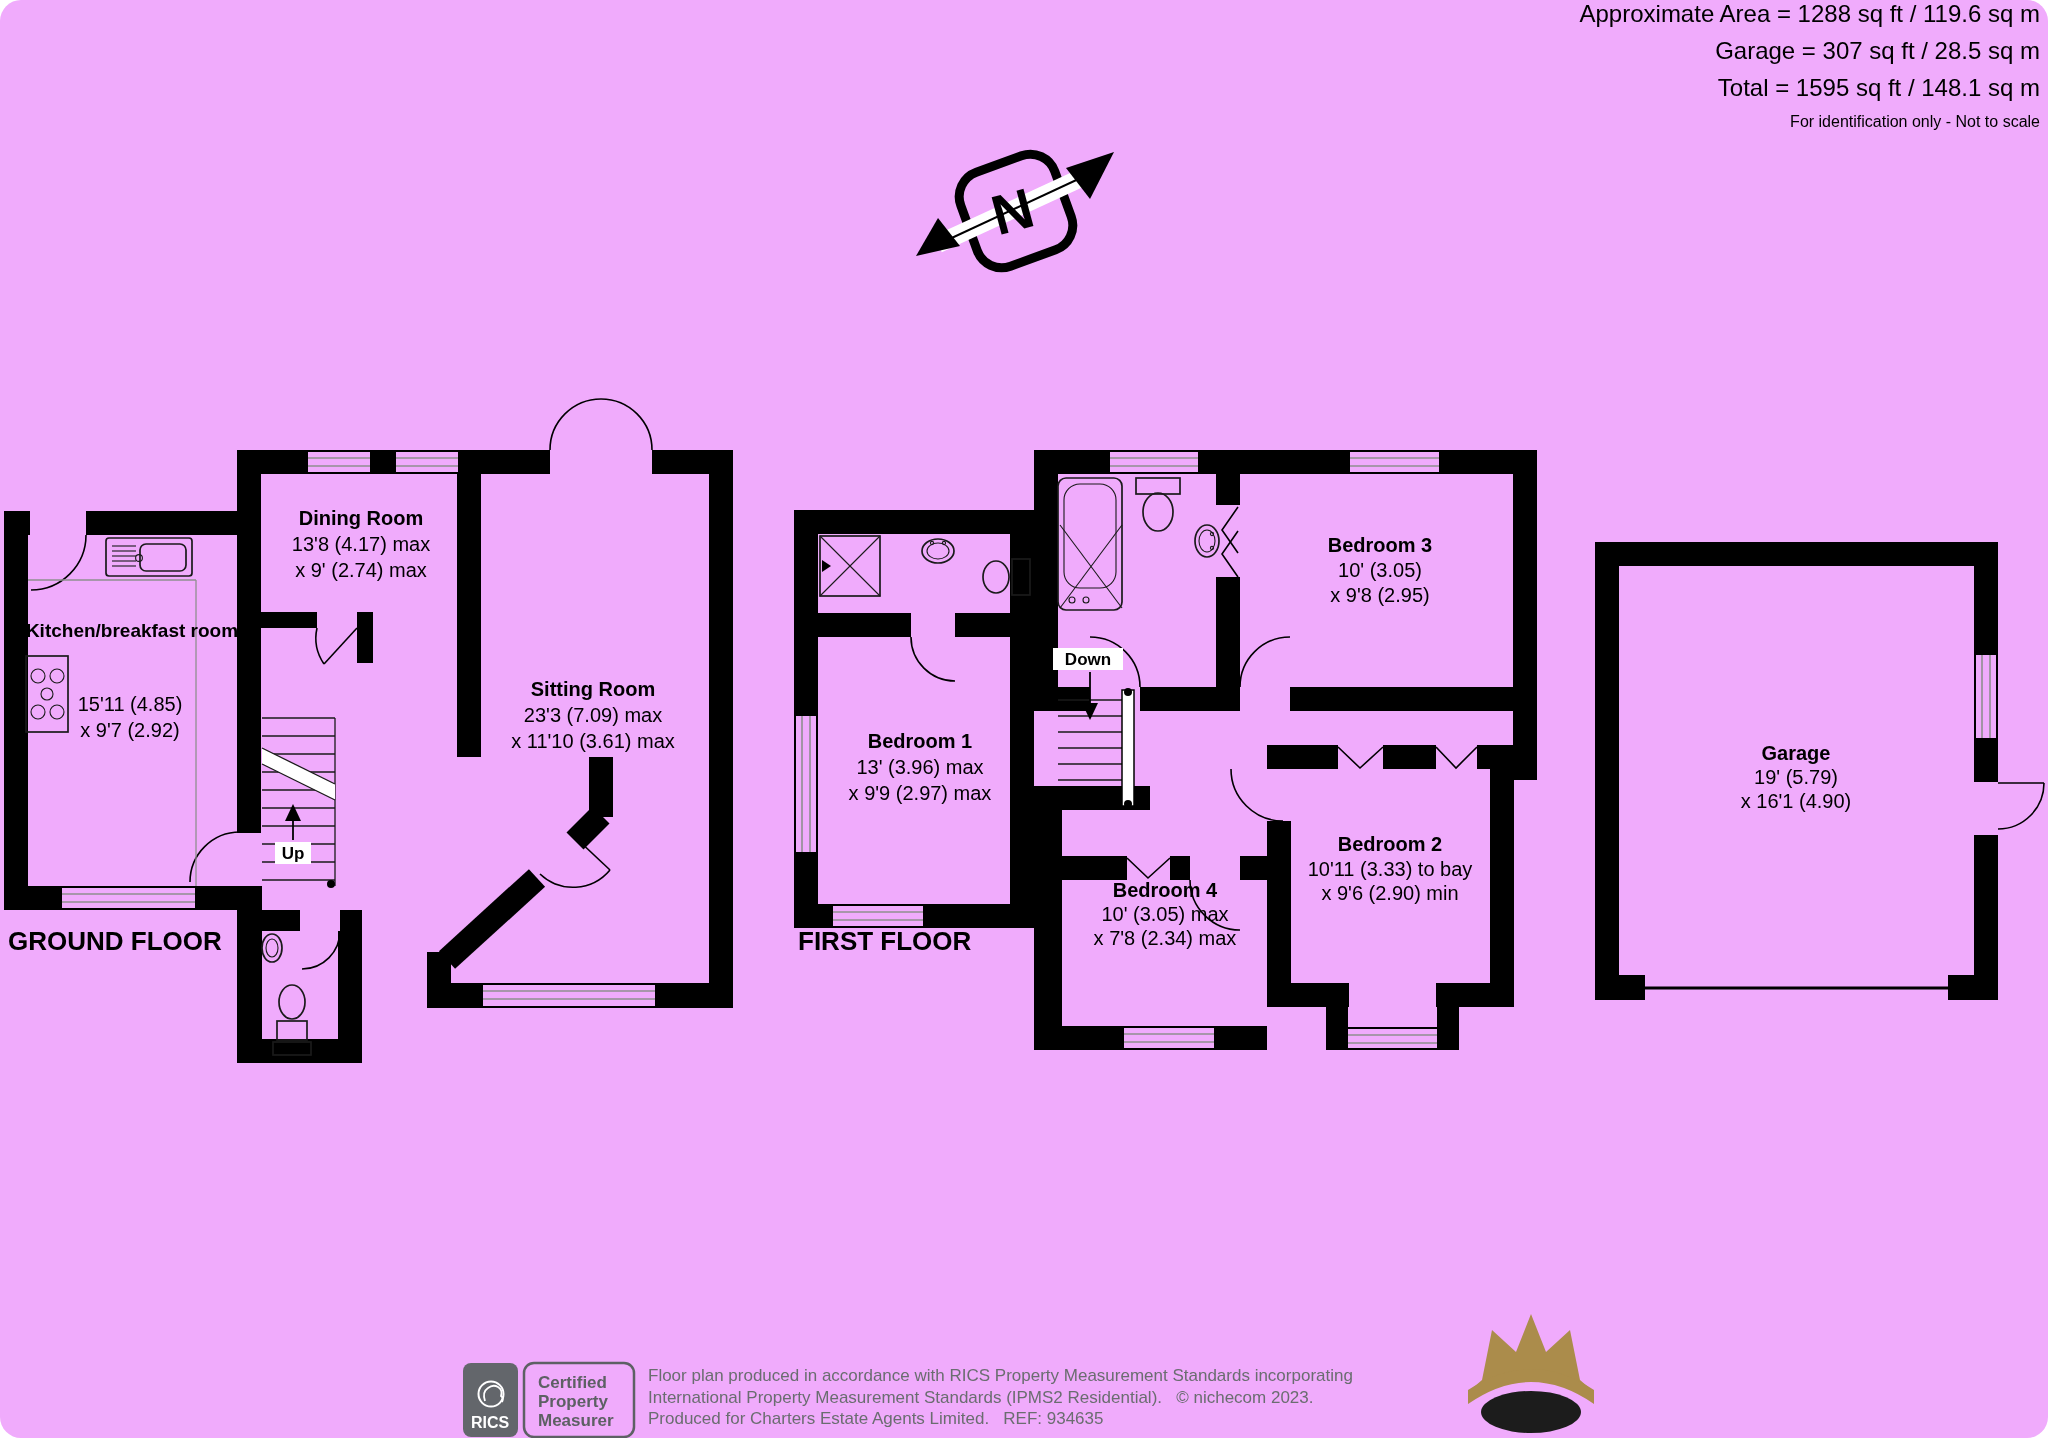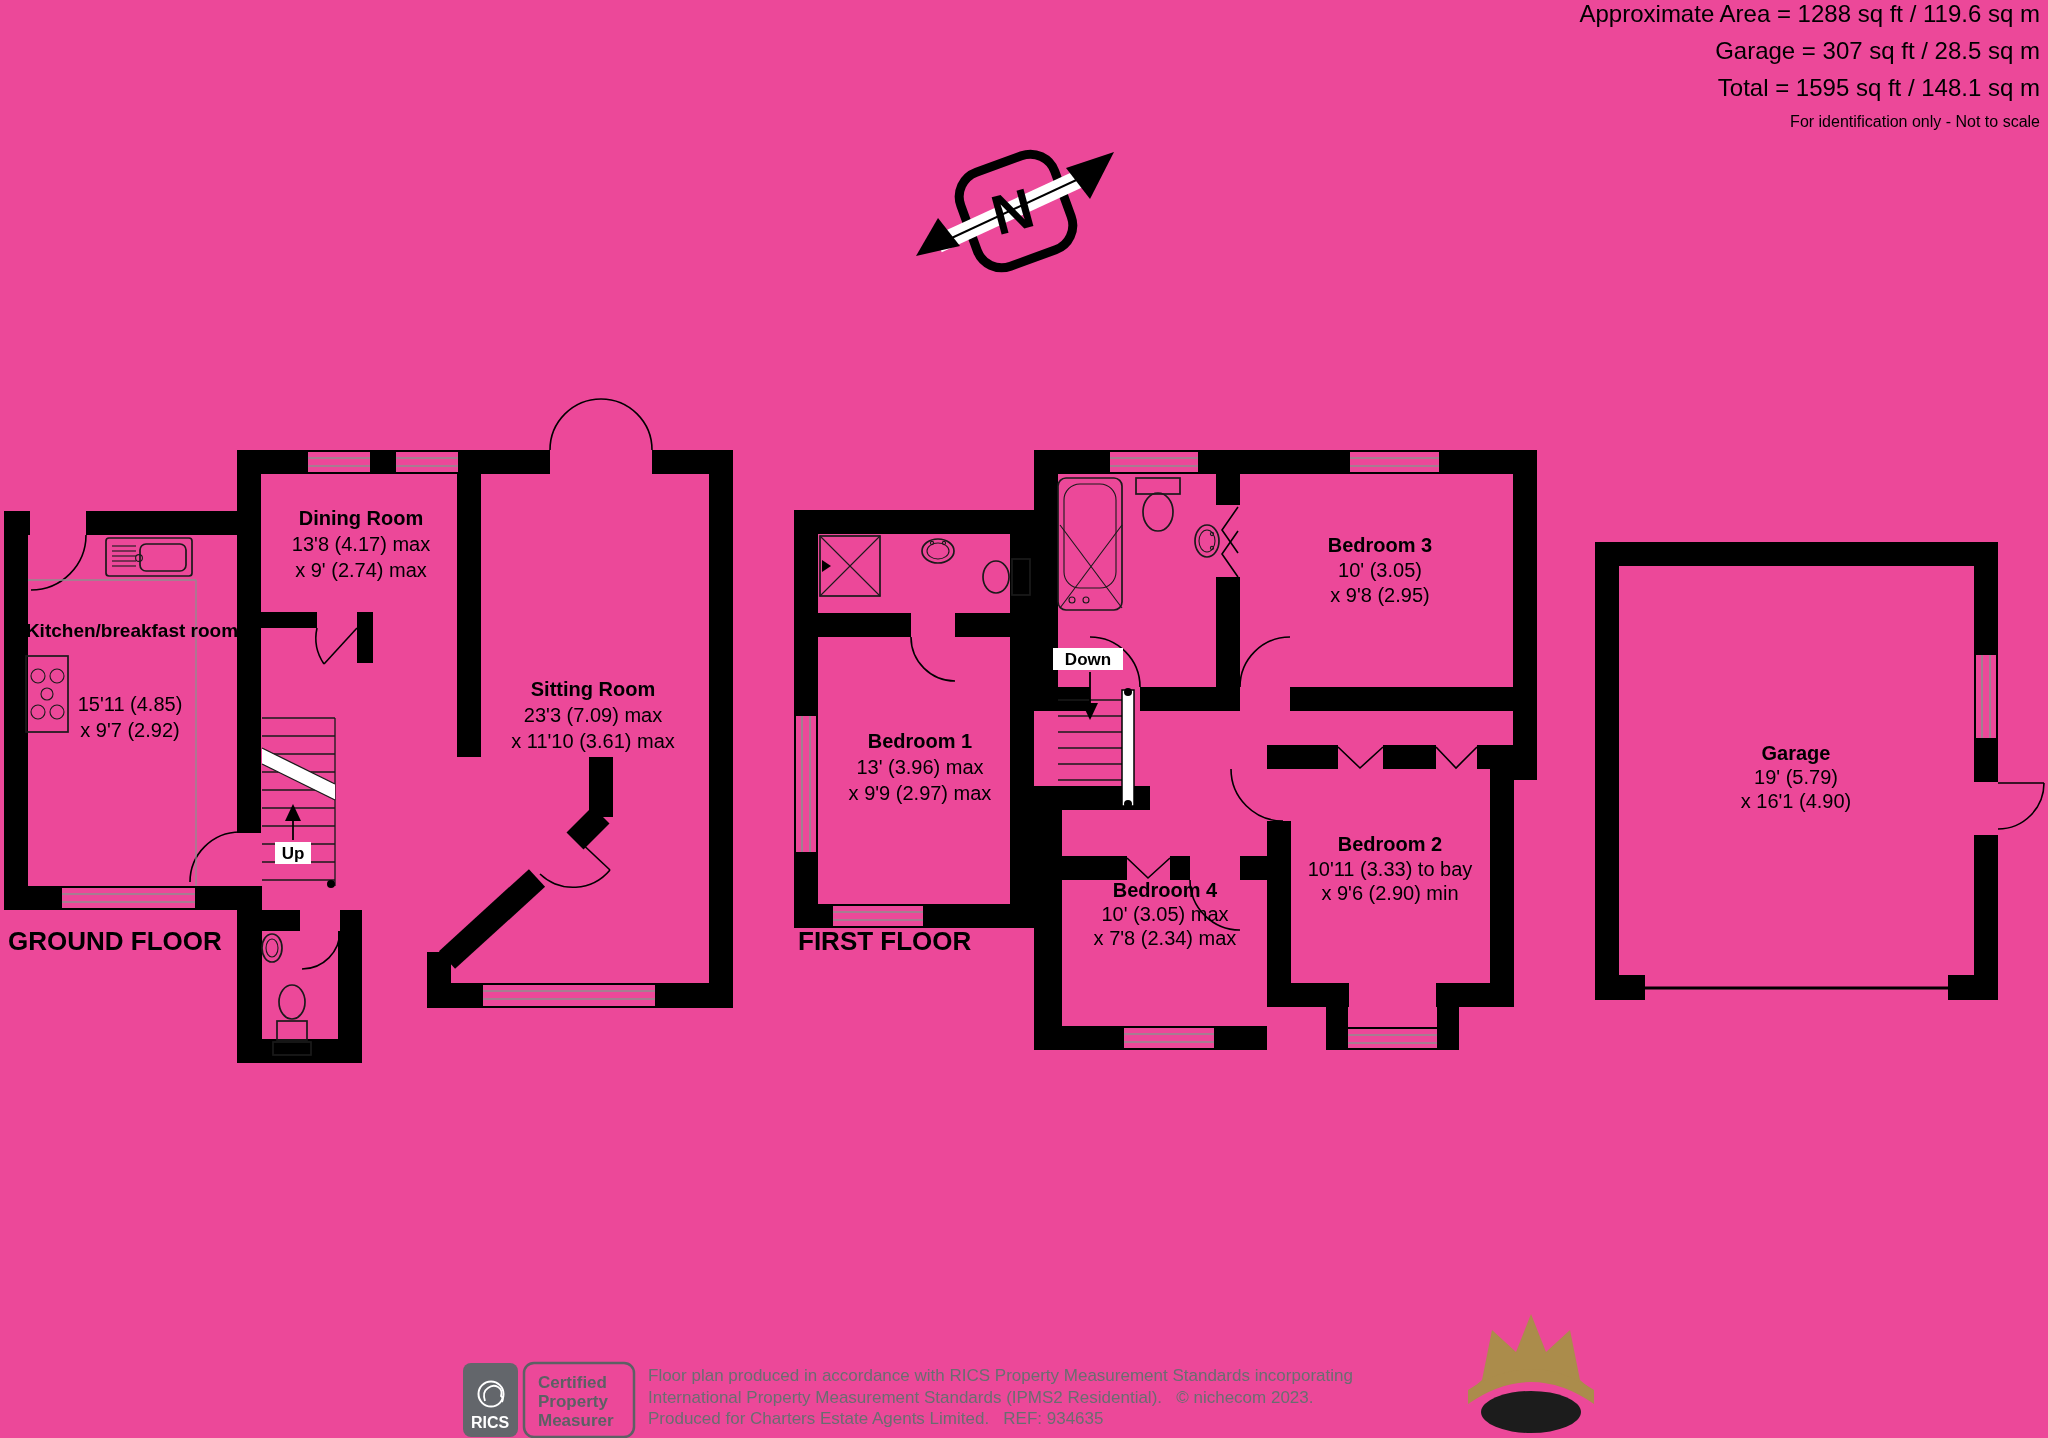--- a/index.html
+++ b/index.html
@@ -1,16 +1,16 @@
 <!DOCTYPE html>
 <html><head>
 <meta charset="utf-8">
 <style>
   html,body{margin:0;padding:0;background:#fff;}
-  .page{position:relative;width:2048px;height:1438px;background:#ec4899;overflow:hidden;}
+  .page{position:relative;width:2048px;height:1438px;background:#f0abfc;overflow:hidden;border-radius:21px;}
   svg{display:block;}
   svg text{font-family:"Liberation Sans","DejaVu Sans",sans-serif;fill:#000;}
   .hdr{font-size:24px;}
   .hdr-note{font-size:16px;}
   .room-name{font-size:20px;font-weight:bold;}
   .room-name-sm{font-size:19px;font-weight:bold;}
   .room-dim{font-size:20px;}
   .floor-label{font-size:26px;font-weight:bold;}
   .stair-label{font-size:17px;font-weight:bold;}
   .compass-n{font-size:56px;font-weight:bold;}

